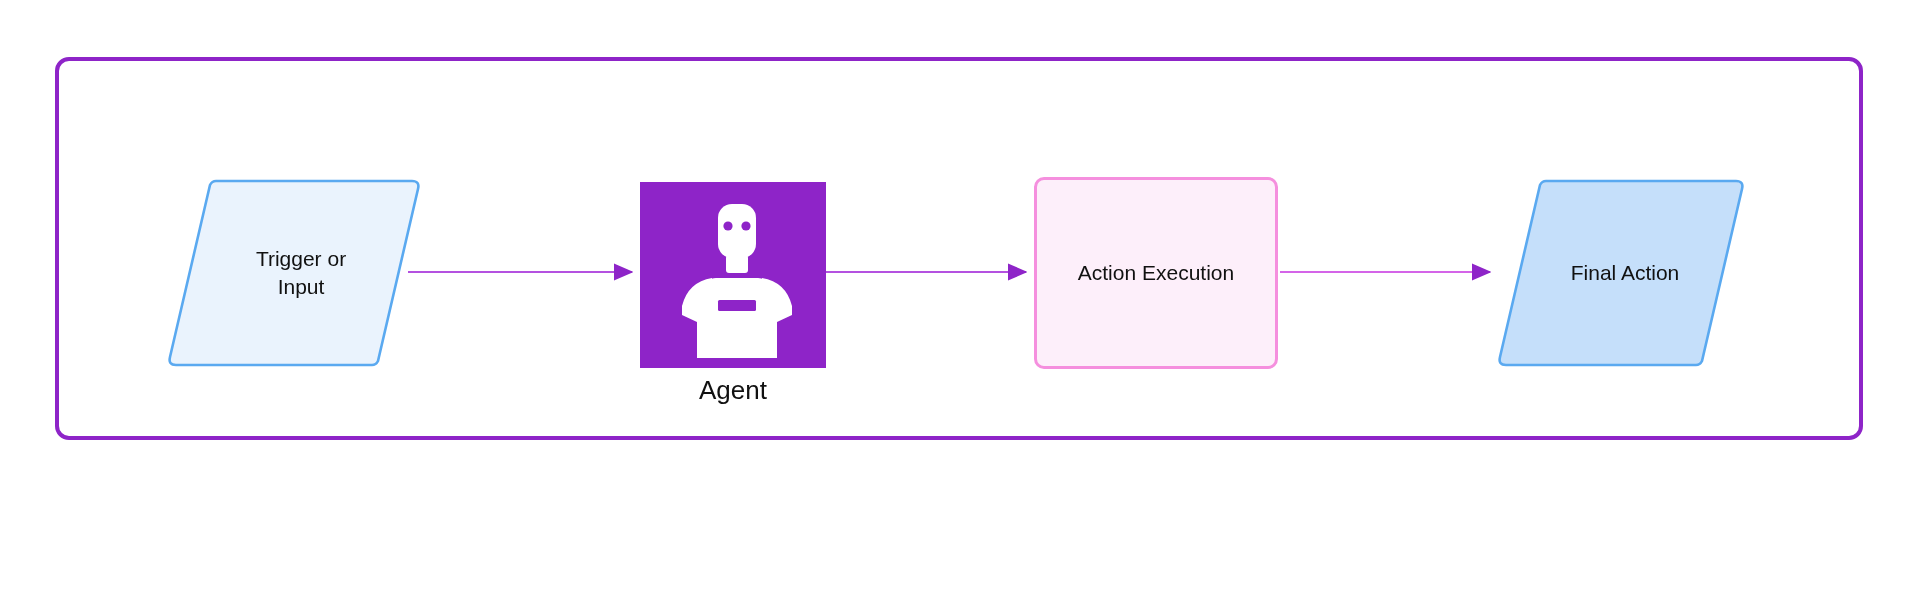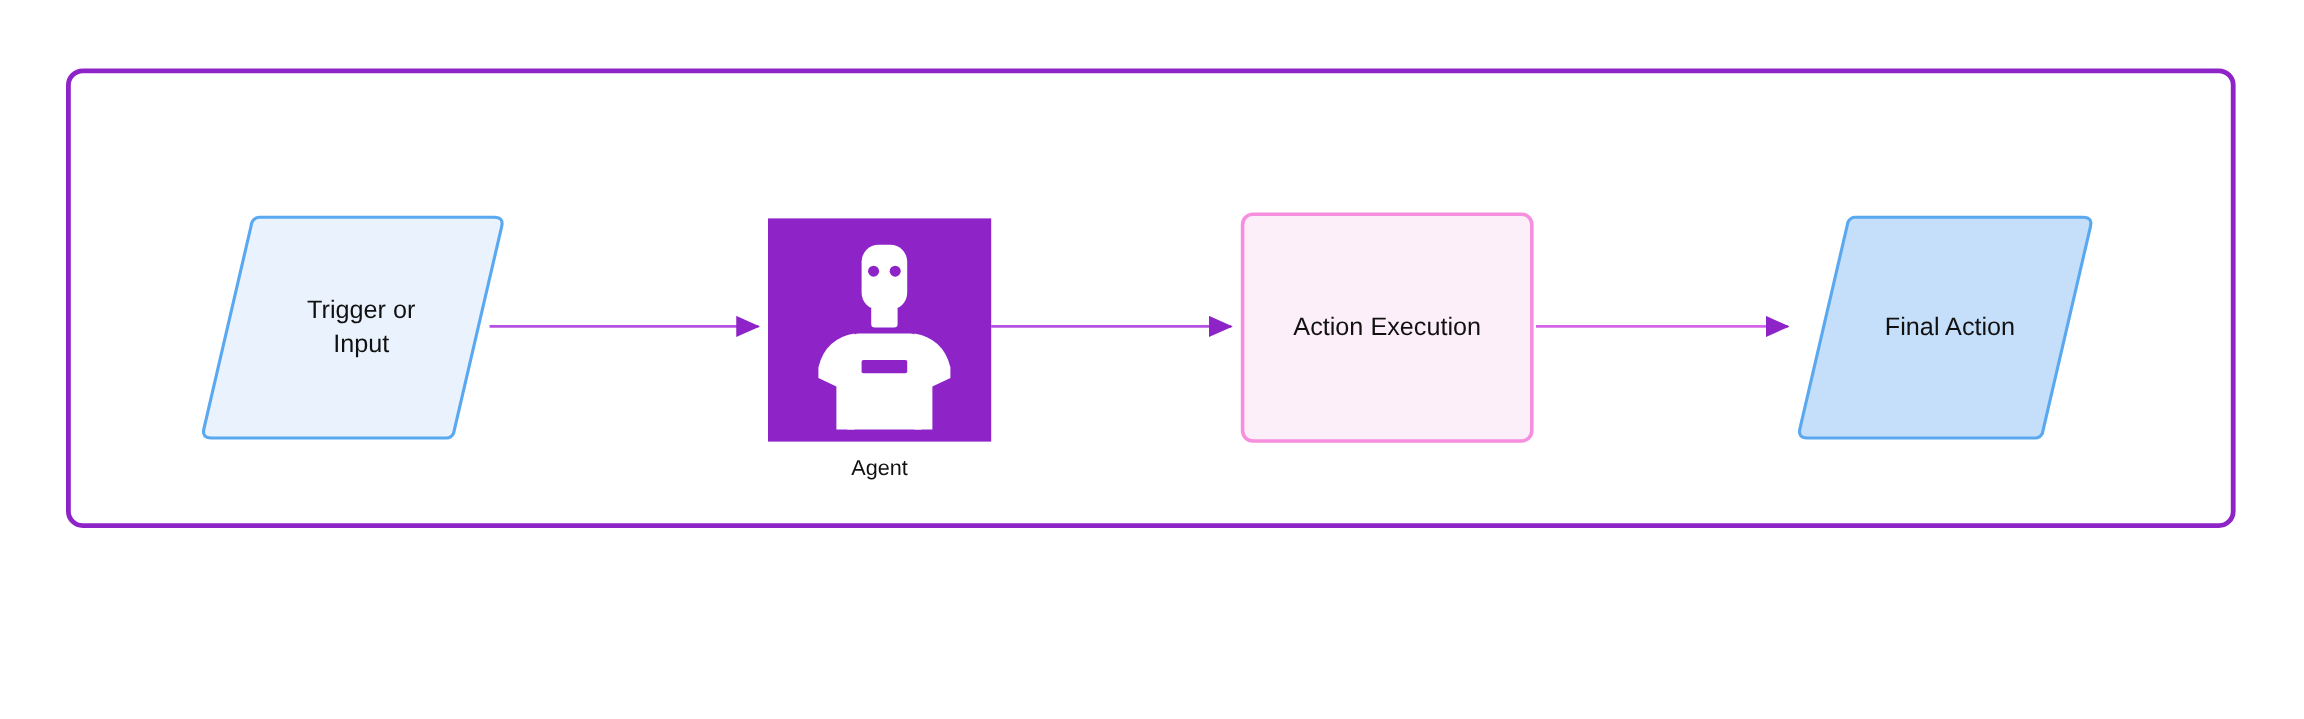--- a/index.html
+++ b/index.html
@@ -110,21 +110,21 @@
     width: 186px;
     height: 186px;
   }
   #agent-caption {
     position: absolute;
     left: -40px;
     top: 192px;
     width: 266px;
     text-align: center;
     color: #111111;
-    font-size: 18px;
+    font-size: 26px;
     line-height: 32px;
     font-family: "Liberation Sans", sans-serif;
   }
 
   
   #node-action {
     position: absolute;
     left: 1034px;
     top: 177px;
     width: 244px;

